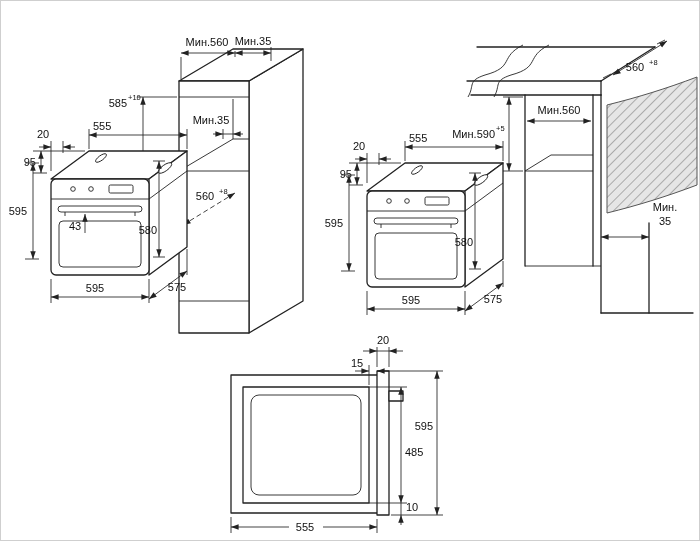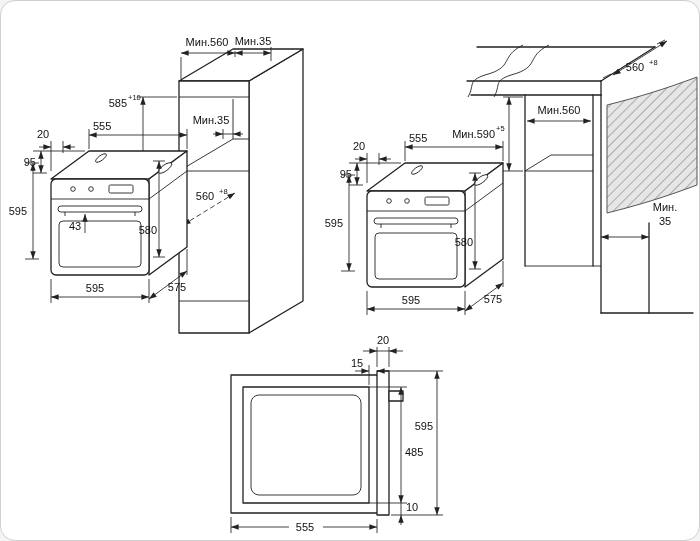--- a/index.html
+++ b/index.html
@@ -1,17 +1,17 @@
 <!DOCTYPE html>
 <html><head>
 <meta charset="utf-8">
 <style>
   html,body{margin:0;padding:0;background:#f4f4f4;}
   .page{width:700px;height:541px;background:#fff;border:1px solid #cfcfcf;
-        border-radius:15px;box-sizing:border-box;overflow:hidden;
+        border-radius:0;box-sizing:border-box;overflow:hidden;
         font-family:"Liberation Sans",sans-serif;}
   svg{display:block;}
   .face{fill:#ffffff;stroke:#222222;stroke-width:1.3;stroke-linejoin:round;}
   .ln{fill:none;stroke:#222222;stroke-width:1.3;stroke-linejoin:round;stroke-linecap:round;}
   .ln2{fill:none;stroke:#222222;stroke-width:0.9;stroke-linejoin:round;}
   .dim{fill:none;stroke:#222222;stroke-width:0.85;}
   .dashed{stroke-dasharray:5 3;}
   .dimtxt{font-family:"Liberation Sans",sans-serif;font-size:11px;fill:#111111;}
   .suptxt{font-family:"Liberation Sans",sans-serif;font-size:7.5px;fill:#111111;}
   .detail{fill:#ffffff;stroke:#222222;stroke-width:0.9;}

